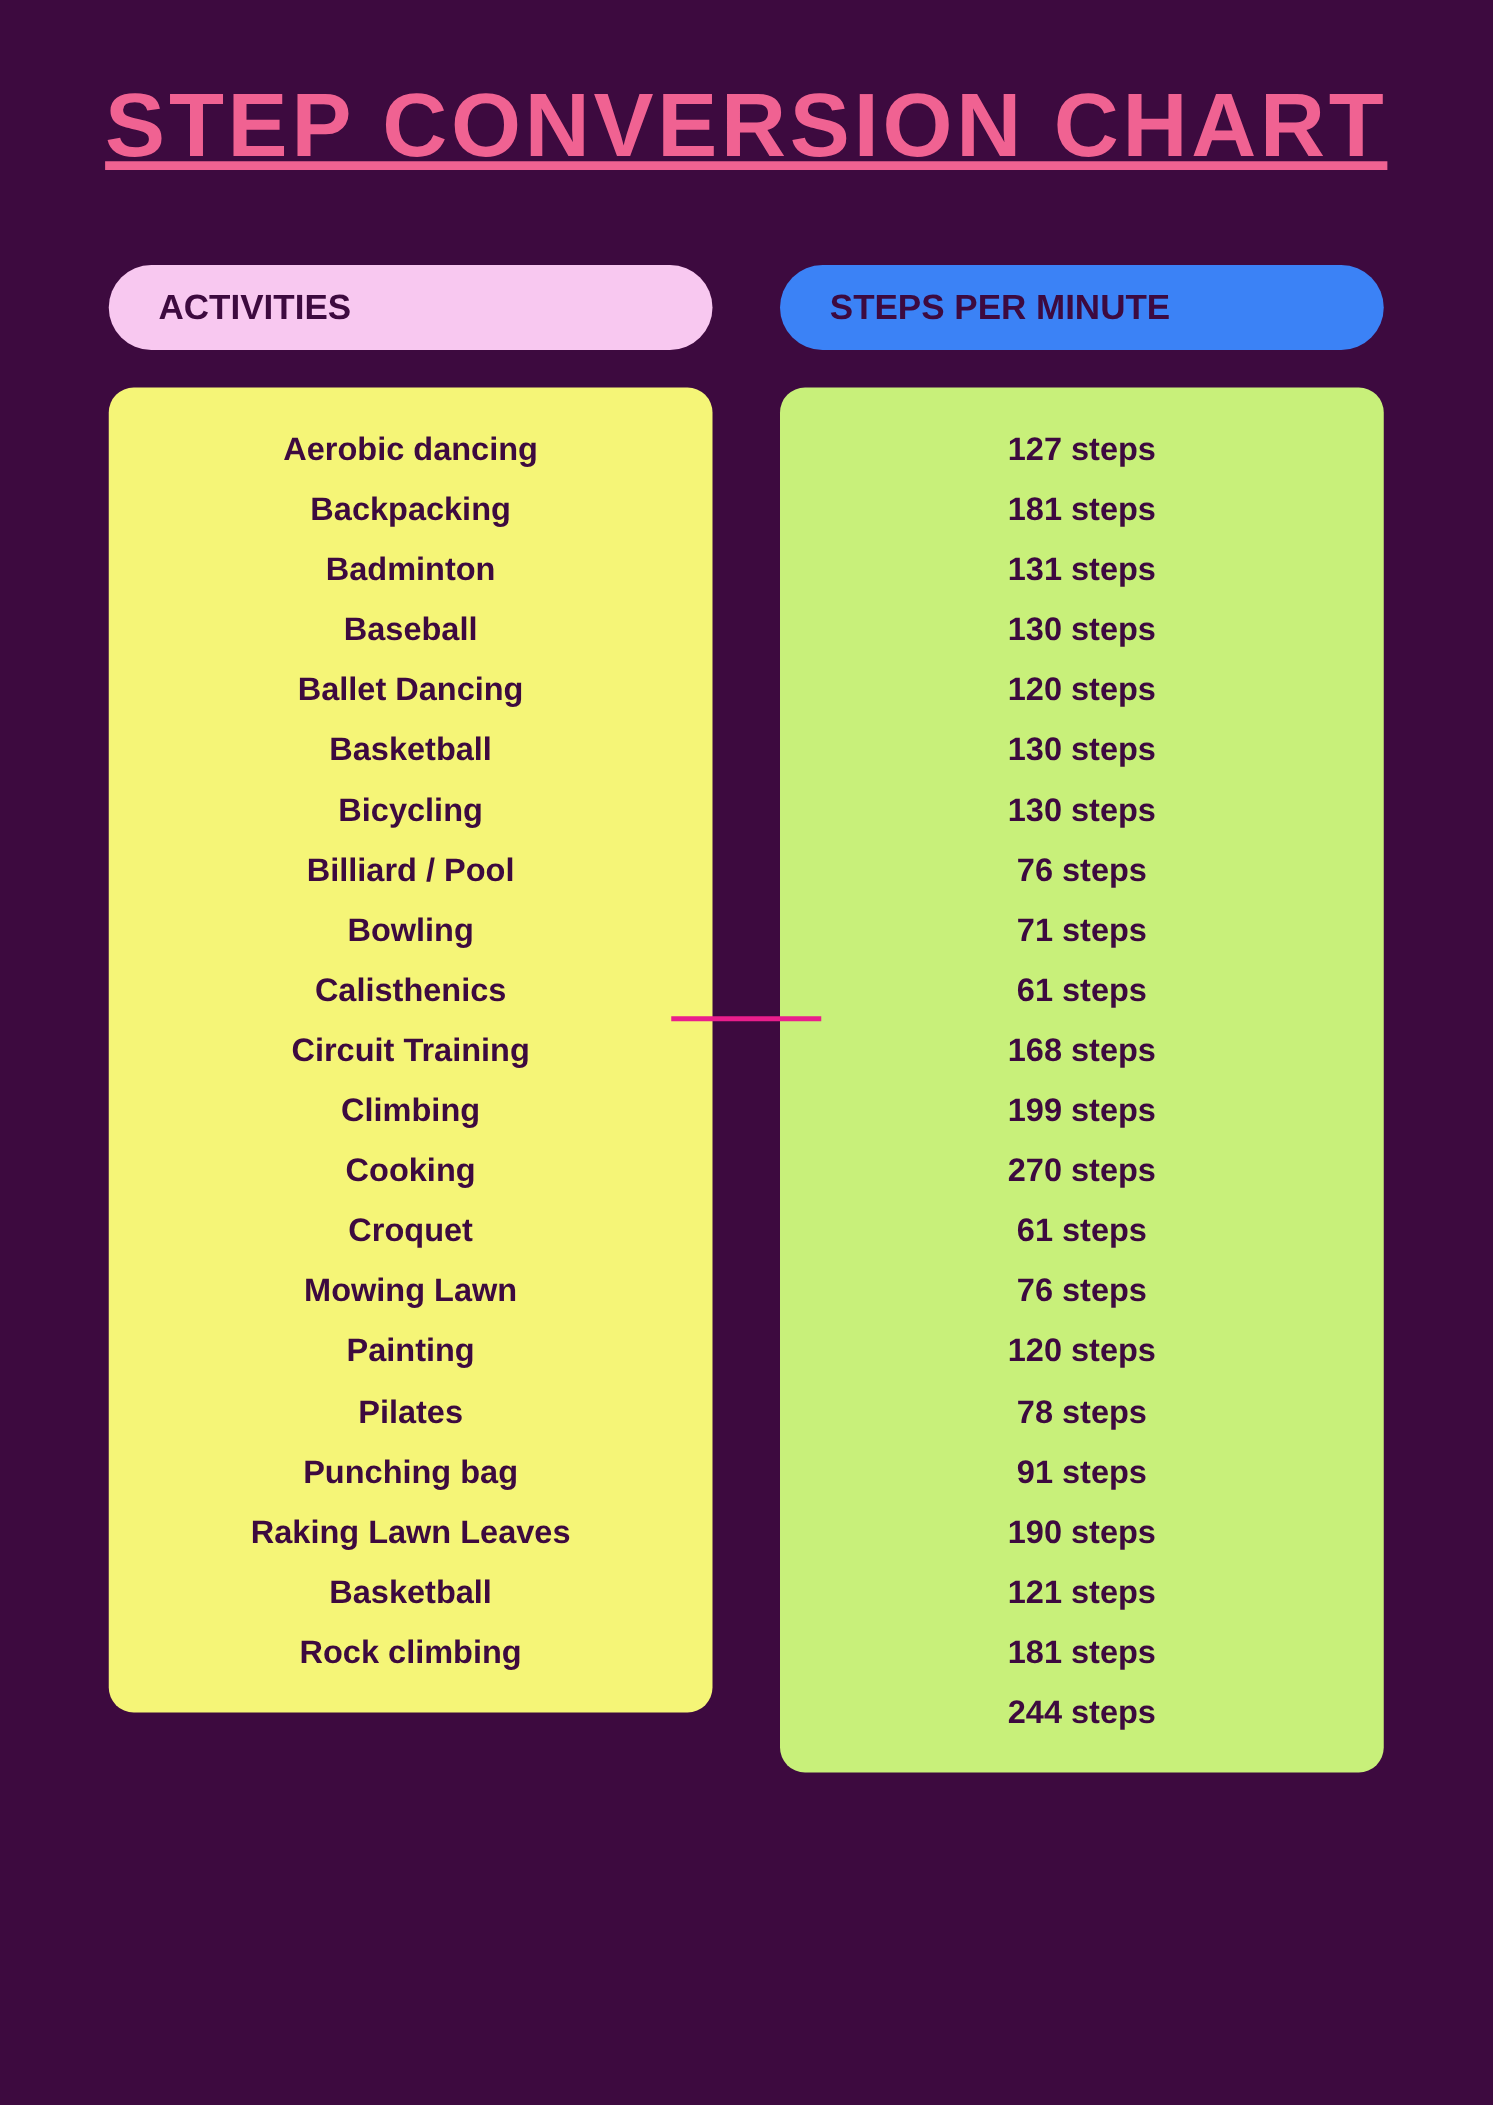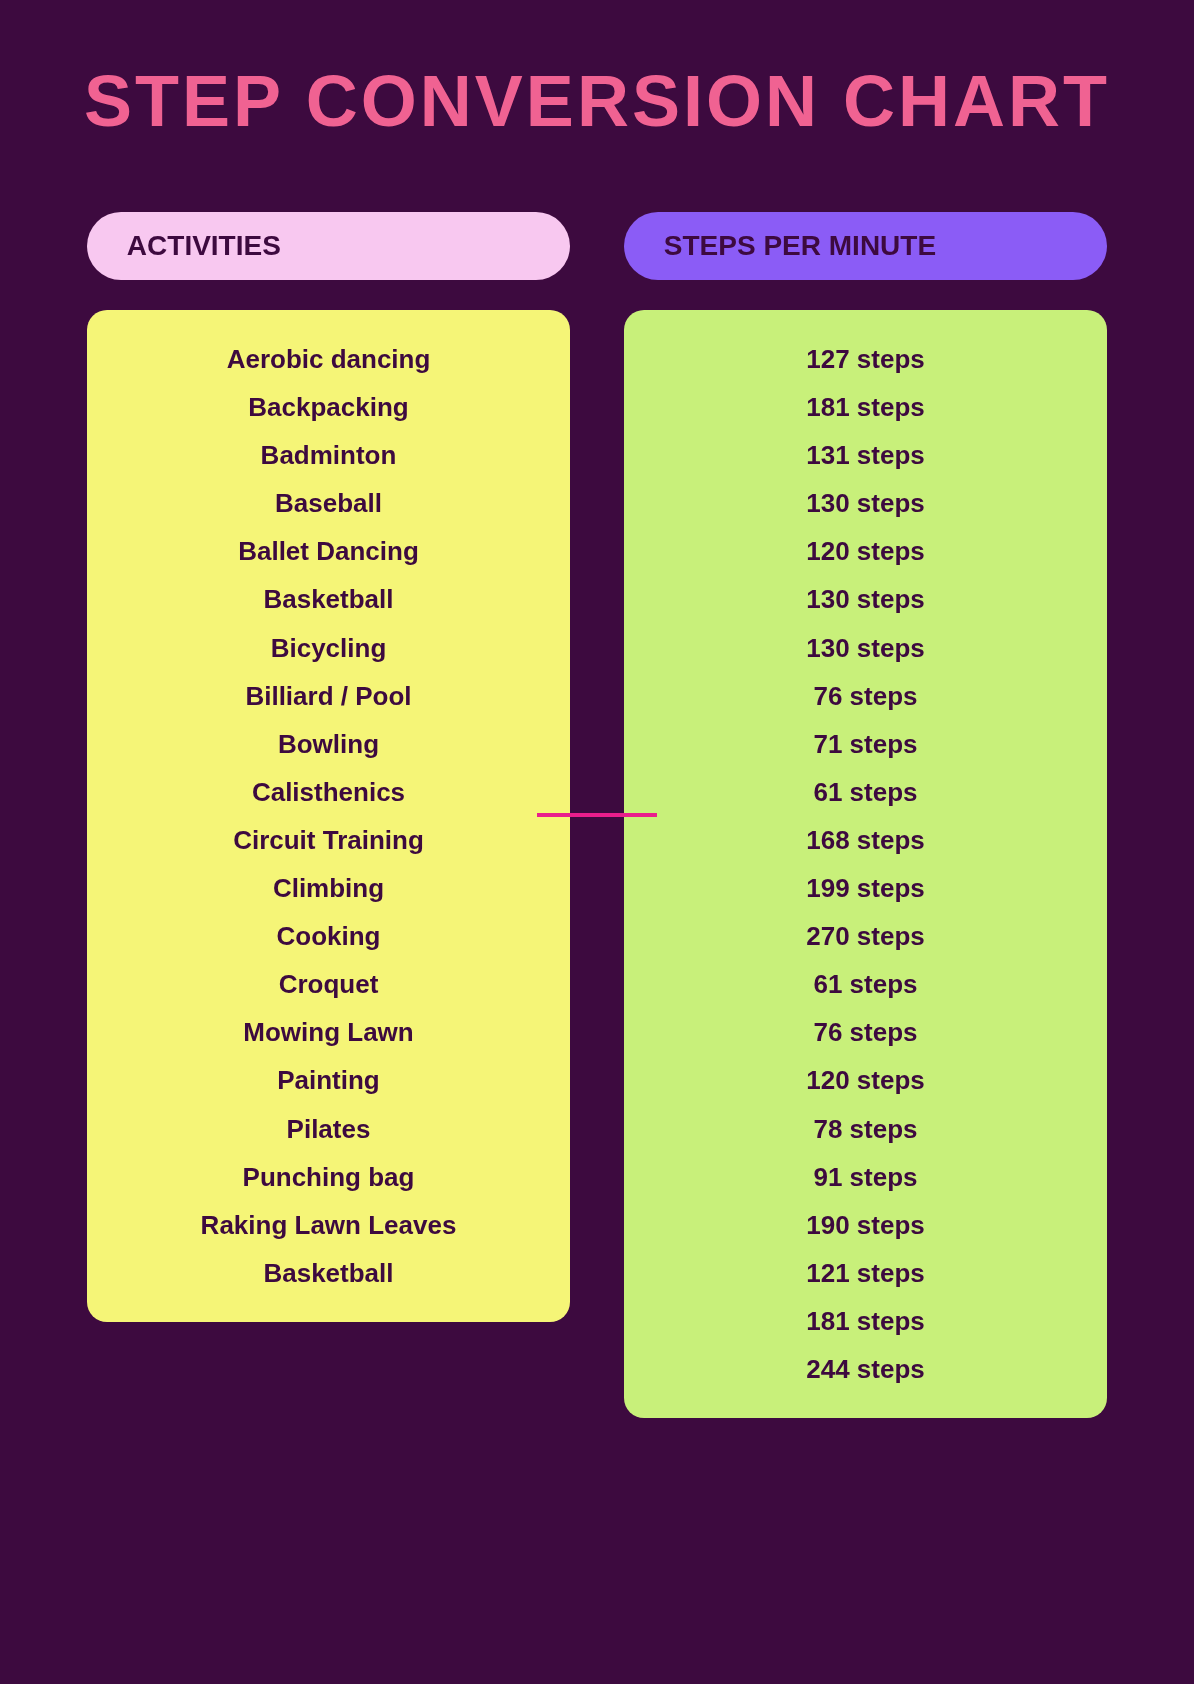--- a/index.html
+++ b/index.html
@@ -21,20 +21,21 @@
 
     .page-title {
       color: #f06292;
       font-size: 72px;
       font-weight: 900;
       text-transform: uppercase;
       letter-spacing: 3px;
       text-align: center;
       margin-bottom: 70px;
       width: 100%;
+      text-decoration: underline;
     }
 
     .columns-wrapper {
       display: flex;
       flex-direction: row;
       align-items: flex-start;
       justify-content: center;
       gap: 0;
       width: 100%;
       position: relative;
@@ -57,21 +58,21 @@
       color: #3d0a3f;
       margin-bottom: 30px;
       width: 90%;
     }
 
     .activities-header {
       background-color: #f8c8f0;
     }
 
     .steps-header {
-      background-color: #8b5cf6;
+      background-color: #3b82f6;
     }
 
     .column-body {
       border-radius: 20px;
       padding: 25px 20px;
       width: 90%;
       display: flex;
       flex-direction: column;
       align-items: center;
     }
@@ -126,20 +127,21 @@
         <div class="row-item">Circuit Training</div>
         <div class="row-item">Climbing</div>
         <div class="row-item">Cooking</div>
         <div class="row-item">Croquet</div>
         <div class="row-item">Mowing Lawn</div>
         <div class="row-item">Painting</div>
         <div class="row-item">Pilates</div>
         <div class="row-item">Punching bag</div>
         <div class="row-item">Raking Lawn Leaves</div>
         <div class="row-item">Basketball</div>
+        <div class="row-item">Rock climbing</div>
       </div>
   </div>
 
   <div class="connector-line"></div>
 
   <div class="column">
     <div class="column-header steps-header">STEPS PER MINUTE</div>
     <div class="column-body steps-body">
 
     <div class="row-item">127 steps</div>

